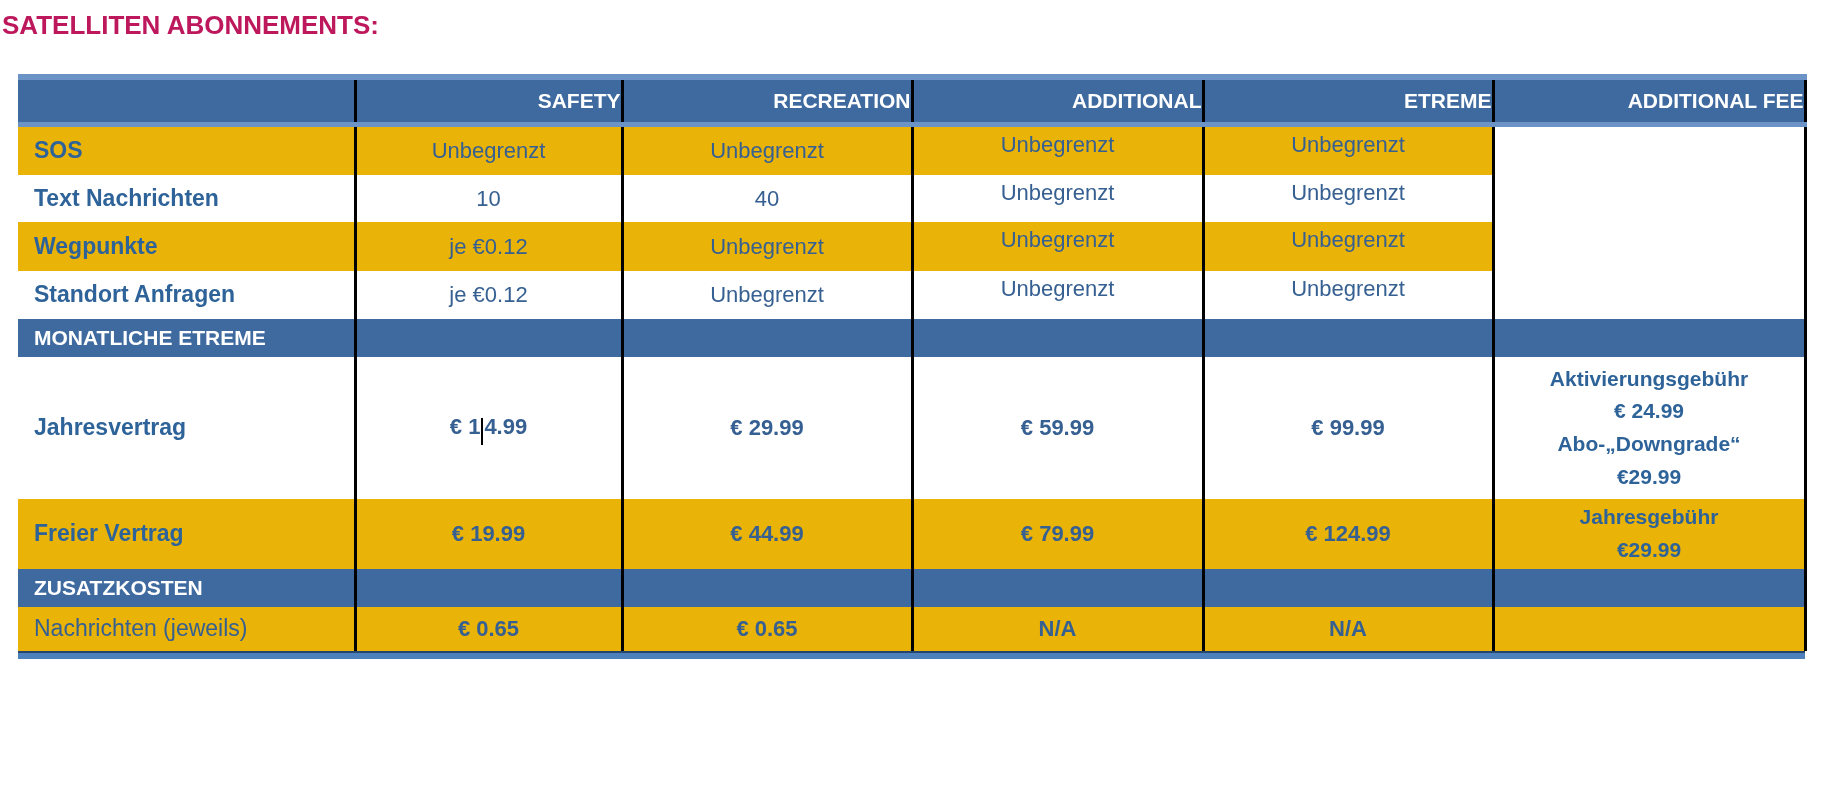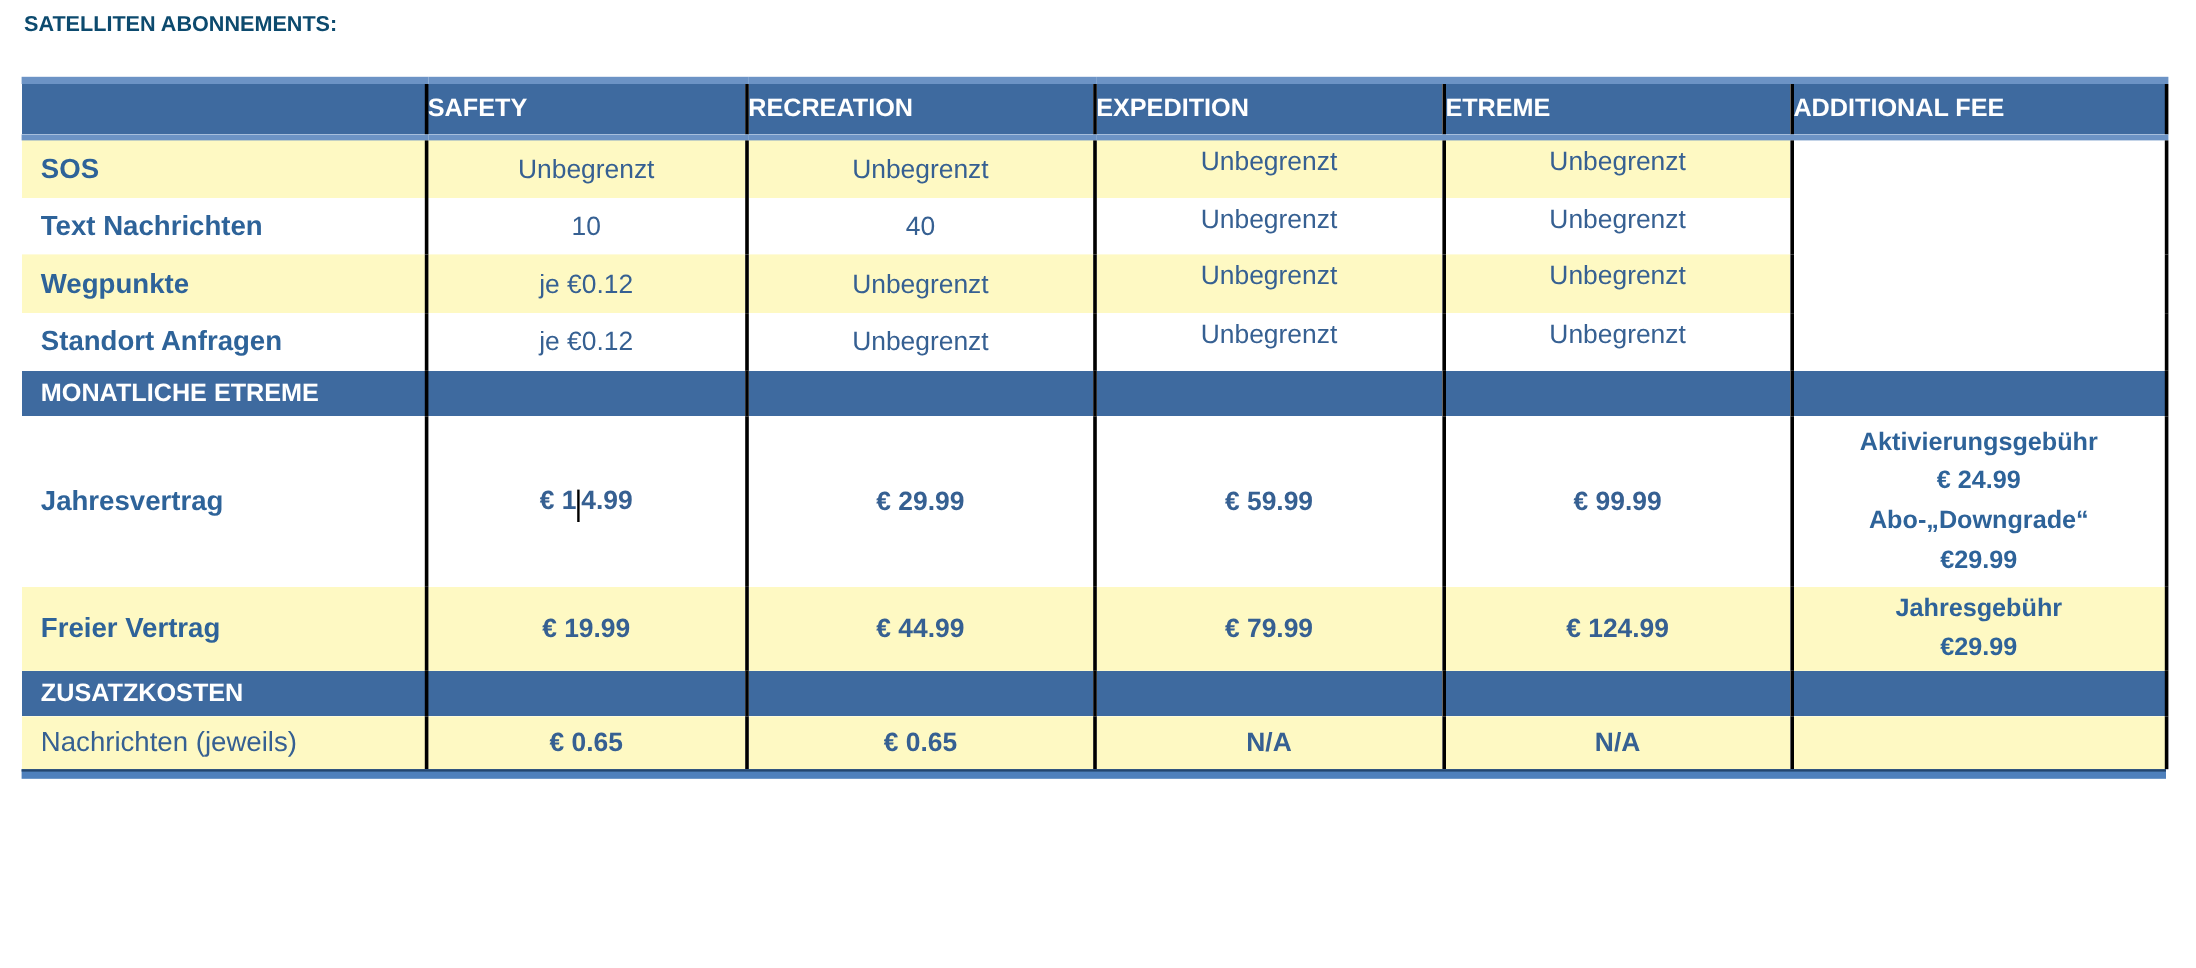--- a/index.html
+++ b/index.html
@@ -1,59 +1,59 @@
 <!DOCTYPE html>
 <html><head>
 <meta charset="utf-8">
 <style>
   html,body{margin:0;padding:0;}
   body{
     width:1830px;height:807px;overflow:hidden;background:#ffffff;
     font-family:"Liberation Sans", sans-serif;
   }
   .doc-title{
-    margin:10px 0 0 20px;
-    font-size:18px;font-weight:700;color:#0c4a6e;letter-spacing:0px;
+    margin:10px 0 0 2px;
+    font-size:26px;font-weight:700;color:#be185d;letter-spacing:0px;
   }
   table.abo{
     margin:33px 0 0 18px;
     border-collapse:collapse;table-layout:fixed;
     width:1787px;
   }
   
   col.c0{width:337px} col.c1{width:267px} col.c2{width:290px}
   col.c3{width:291px} col.c4{width:290px} col.c5{width:312px}
 
   th,td{padding:0;overflow:hidden;}
 
   
   tr.hdr th{
     height:42px;
     background:#3E6A9F;
     border-top:6px solid #6C93C5;
     border-bottom:5px solid #6C93C5;
     border-right:3px solid #000000;
-    color:#ffffff;font-size:21px;font-weight:700;text-align:left;
+    color:#ffffff;font-size:21px;font-weight:700;text-align:right;
   }
   tr.hdr th:first-child{border-left:none;}
 
   
   td{
     border-right:3px solid #000000;
     font-size:22px;color:#366092;text-align:center;vertical-align:middle;
   }
   td.label{
     text-align:left;padding-left:16px;
     font-size:23px;font-weight:700;color:#2E6399;
     white-space:pre-line;line-height:1.35;
   }
   td.label.regular{font-weight:400;color:#366092;}
   td.top{vertical-align:top;padding-top:5px;}
   td.bold{font-weight:700;}
-  .stripe{background:#fef9c3;}
+  .stripe{background:#eab308;}
   .white{background:#ffffff;text-align:center;}
 
   
   tr.r-sos td{height:43px}
   tr.r-text td{height:42px}
   tr.r-vordef td{height:85px}
   tr.r-track td{height:43px}
   tr.r-weg td{height:44px}
   tr.r-stand td{height:43px}
   tr.section td{height:38px;background:#3E6A9F;}
@@ -93,21 +93,21 @@
       <col class="c3">
       <col class="c4">
       <col class="c5">
   </colgroup>
 
   <tbody>
       <tr class="hdr">
     <th></th>
     <th>SAFETY</th>
     <th>RECREATION</th>
-    <th>EXPEDITION</th>
+    <th>ADDITIONAL</th>
     <th>ETREME</th>
     <th>ADDITIONAL FEE</th>
   </tr>
 
   <tr class="r-sos">
     <td class="label stripe">SOS</td>
     <td class="stripe">Unbegrenzt</td>
     <td class="stripe">Unbegrenzt</td>
     <td class="stripe top">Unbegrenzt</td>
     <td class="stripe top">Unbegrenzt</td>

